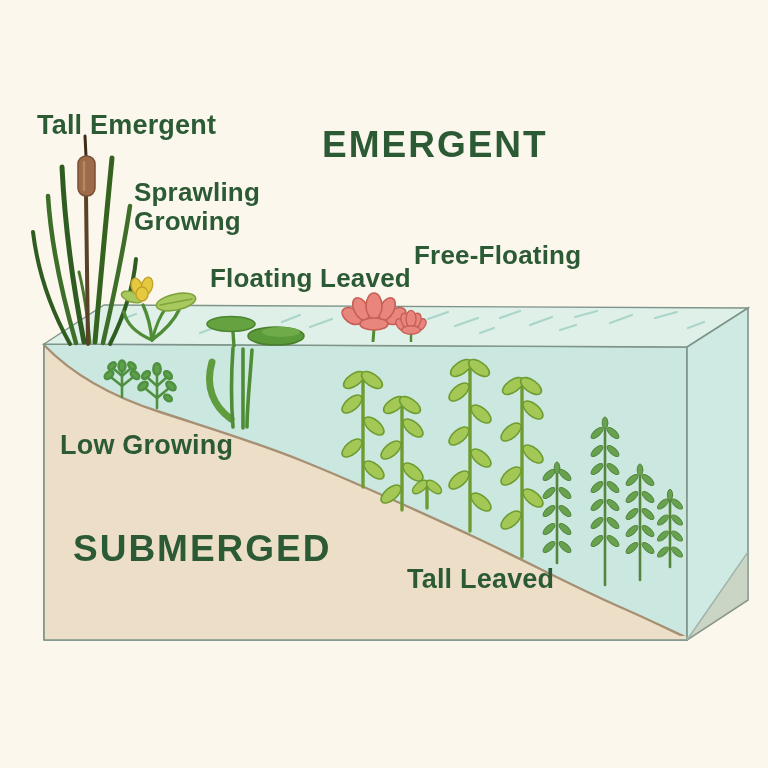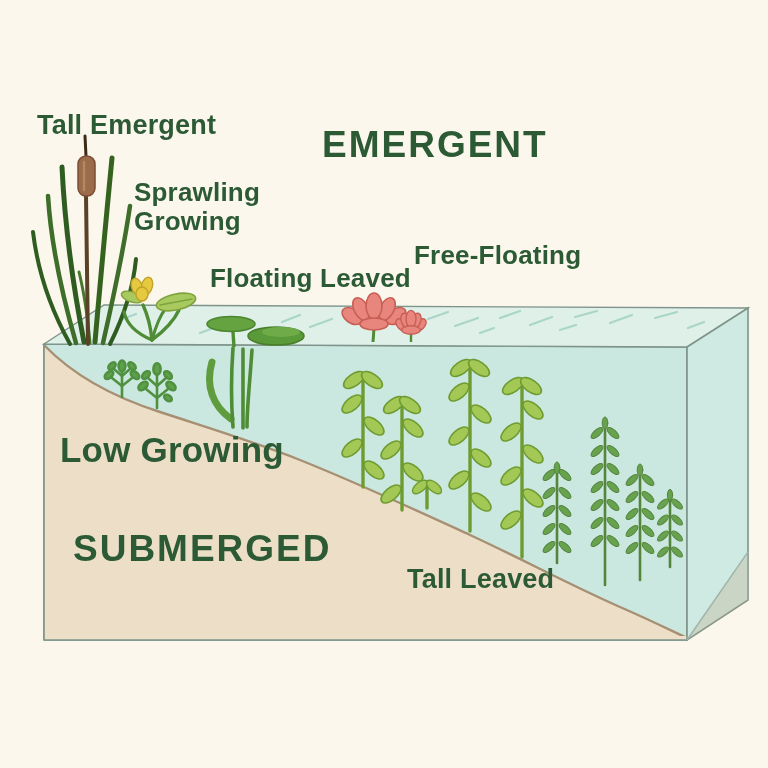--- a/index.html
+++ b/index.html
@@ -264,15 +264,15 @@
     </g>
   </svg>
 
   <div class="zone-title" style="left:322px;top:124px;">EMERGENT</div>
   <div class="zone-title" style="left:73px;top:528px;">SUBMERGED</div>
 
   <div class="lbl" style="left:37px;top:110px;font-size:27px;">Tall Emergent</div>
   <div class="lbl wrap2" style="left:134px;top:178px;">Sprawling Growing</div>
   <div class="lbl" style="left:190px;top:264px;margin-left:20px;">Floating Leaved</div>
   <div class="lbl" style="left:414px;top:241px;">Free-Floating</div>
-  <div class="lbl" style="left:60px;top:430px;font-size:35px;">Low Growing</div>
+  <div class="lbl" style="left:60px;top:430px;font-size:27px;">Low Growing</div>
   <div class="lbl" style="left:407px;top:564px;font-size:27px;">Tall Leaved</div>
 </div>
 
 </body></html>

